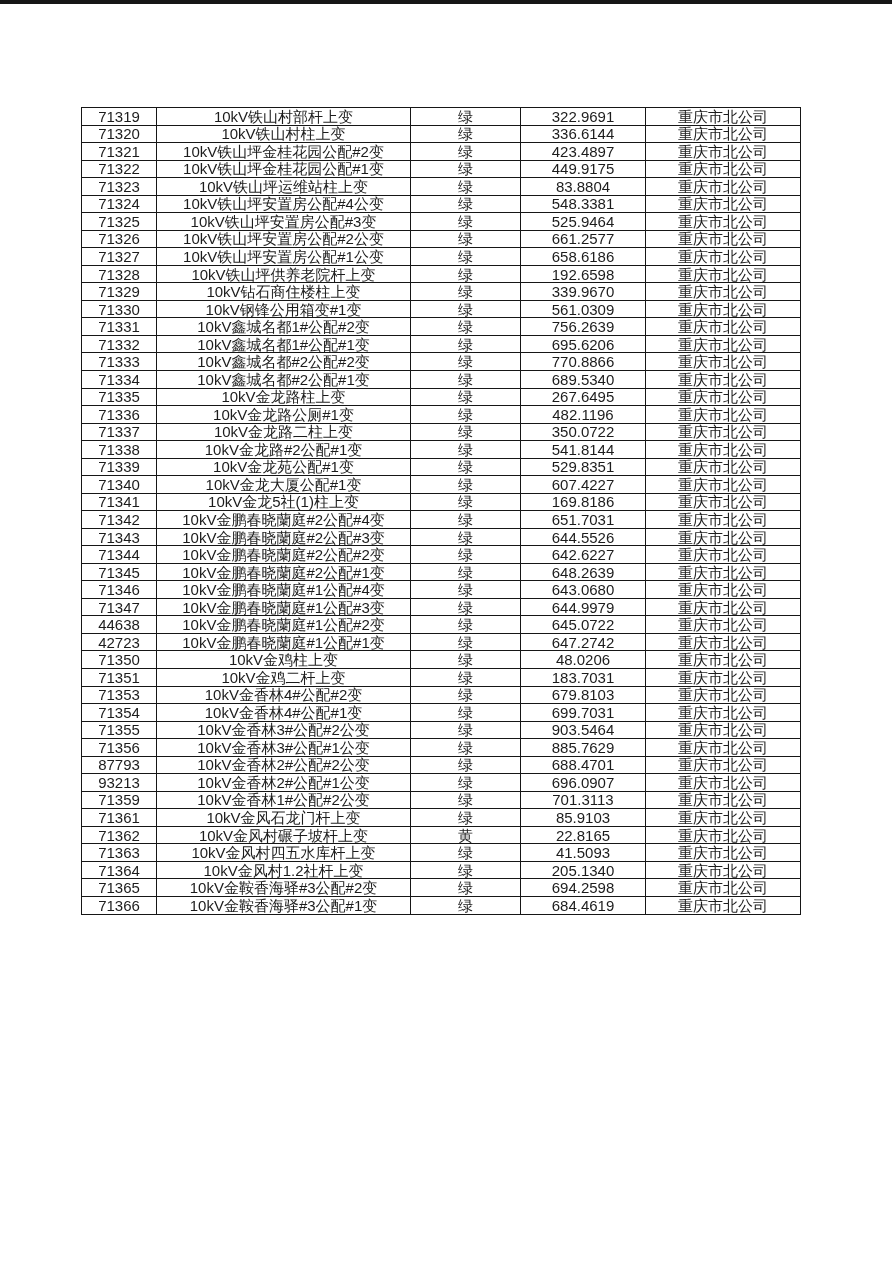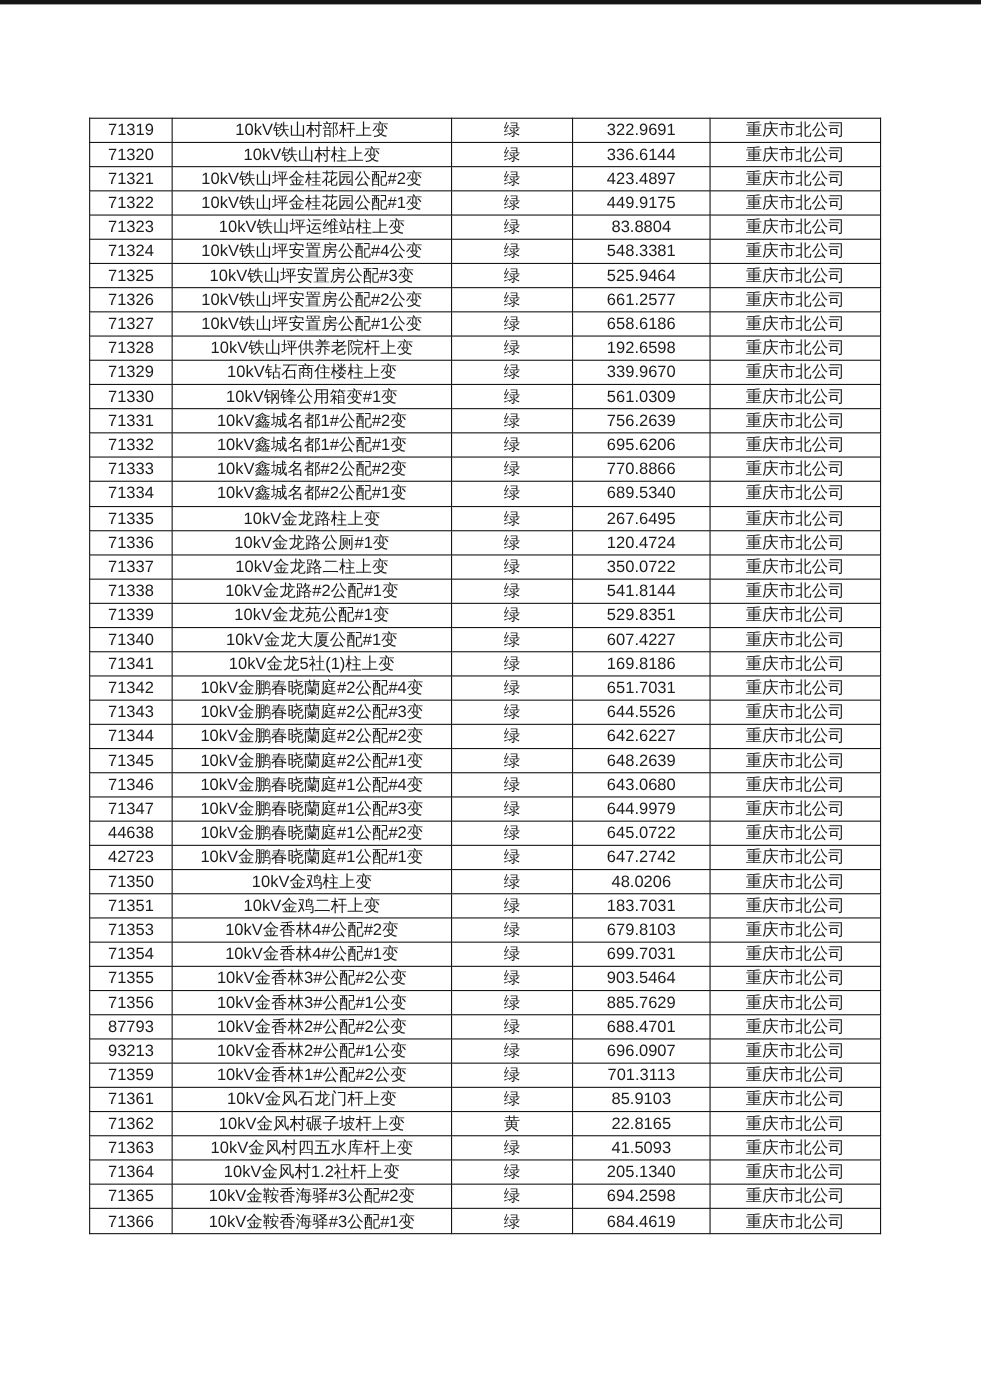--- a/index.html
+++ b/index.html
@@ -20,21 +20,21 @@
     left: 0;
     width: 892px;
     height: 4px;
     background: #161616;
   }
   .data-table {
     position: absolute;
     left: 81px;
     top: 107px;
     width: 719px;
-    height: 1015px;
+    height: 808px;
     border-collapse: collapse;
     table-layout: fixed;
   }
   .data-table td {
     border: 1.5px solid #161616;
     text-align: center;
     vertical-align: middle;
     font-size: 15px;
     color: #1c1c1c;
     padding: 0 2px;
@@ -173,21 +173,21 @@
         <td>71335</td>
         <td>10kV金龙路柱上变</td>
         <td>绿</td>
         <td>267.6495</td>
         <td>重庆市北公司</td>
       </tr>
       <tr>
         <td>71336</td>
         <td>10kV金龙路公厕#1变</td>
         <td>绿</td>
-        <td>120.4724</td>
+        <td>482.1196</td>
         <td>重庆市北公司</td>
       </tr>
       <tr>
         <td>71337</td>
         <td>10kV金龙路二柱上变</td>
         <td>绿</td>
         <td>350.0722</td>
         <td>重庆市北公司</td>
       </tr>
       <tr>

